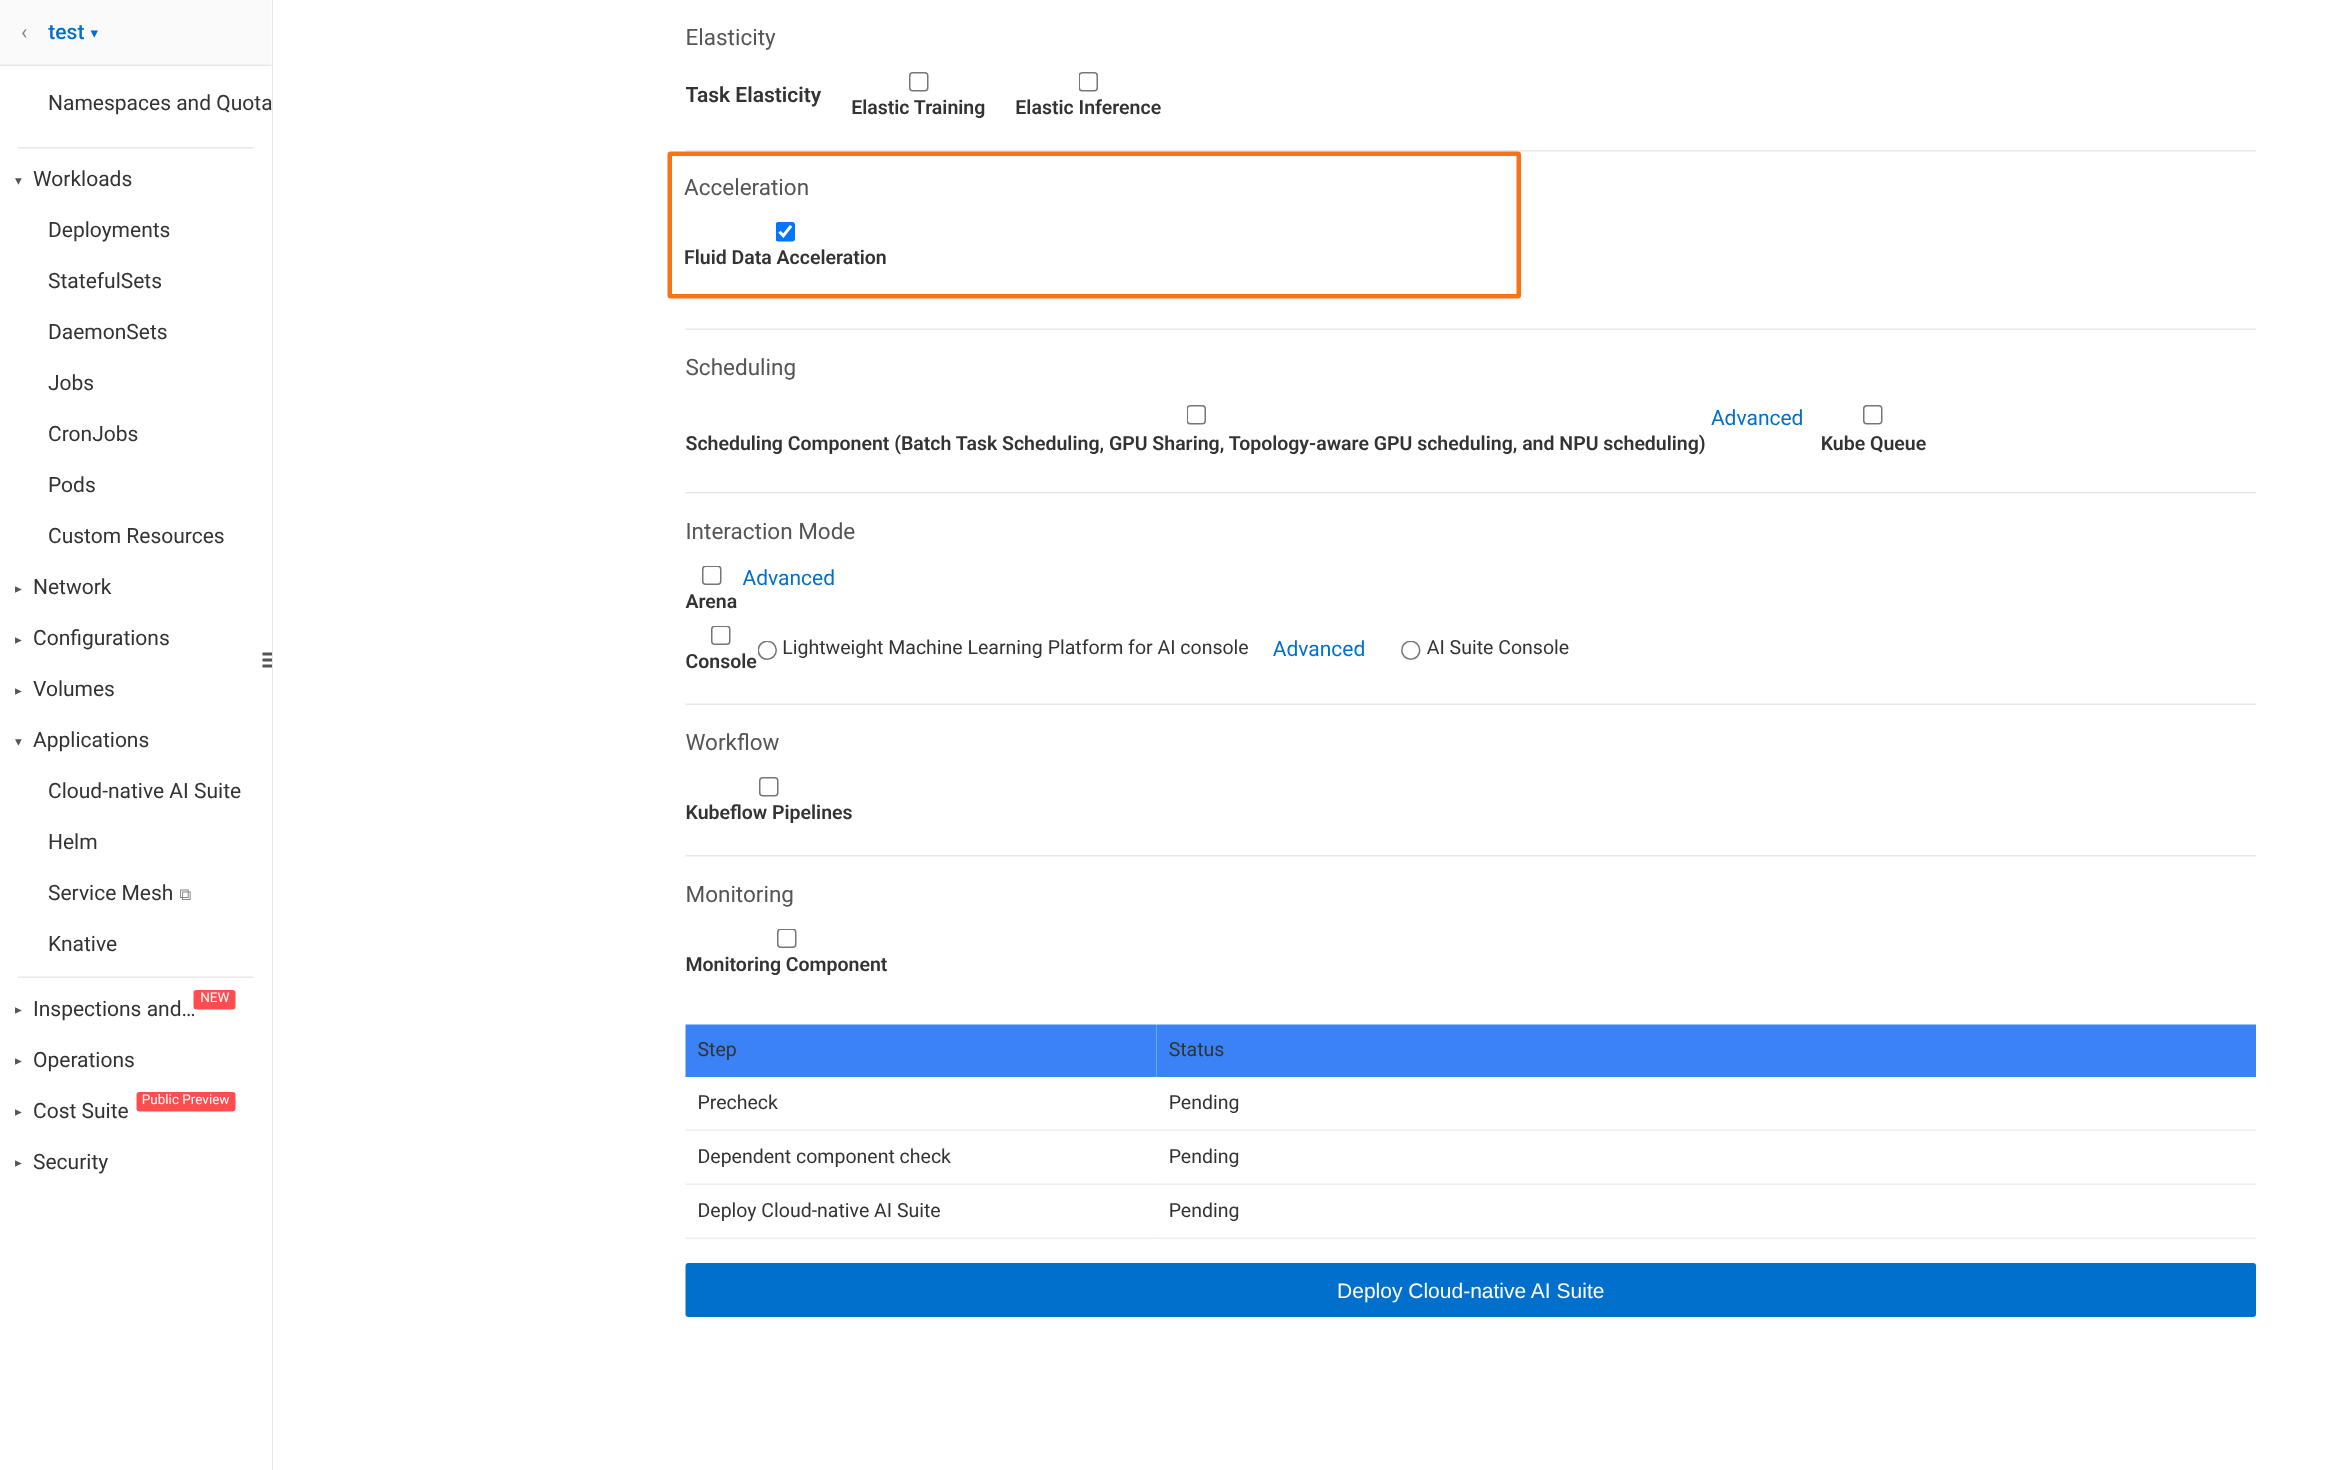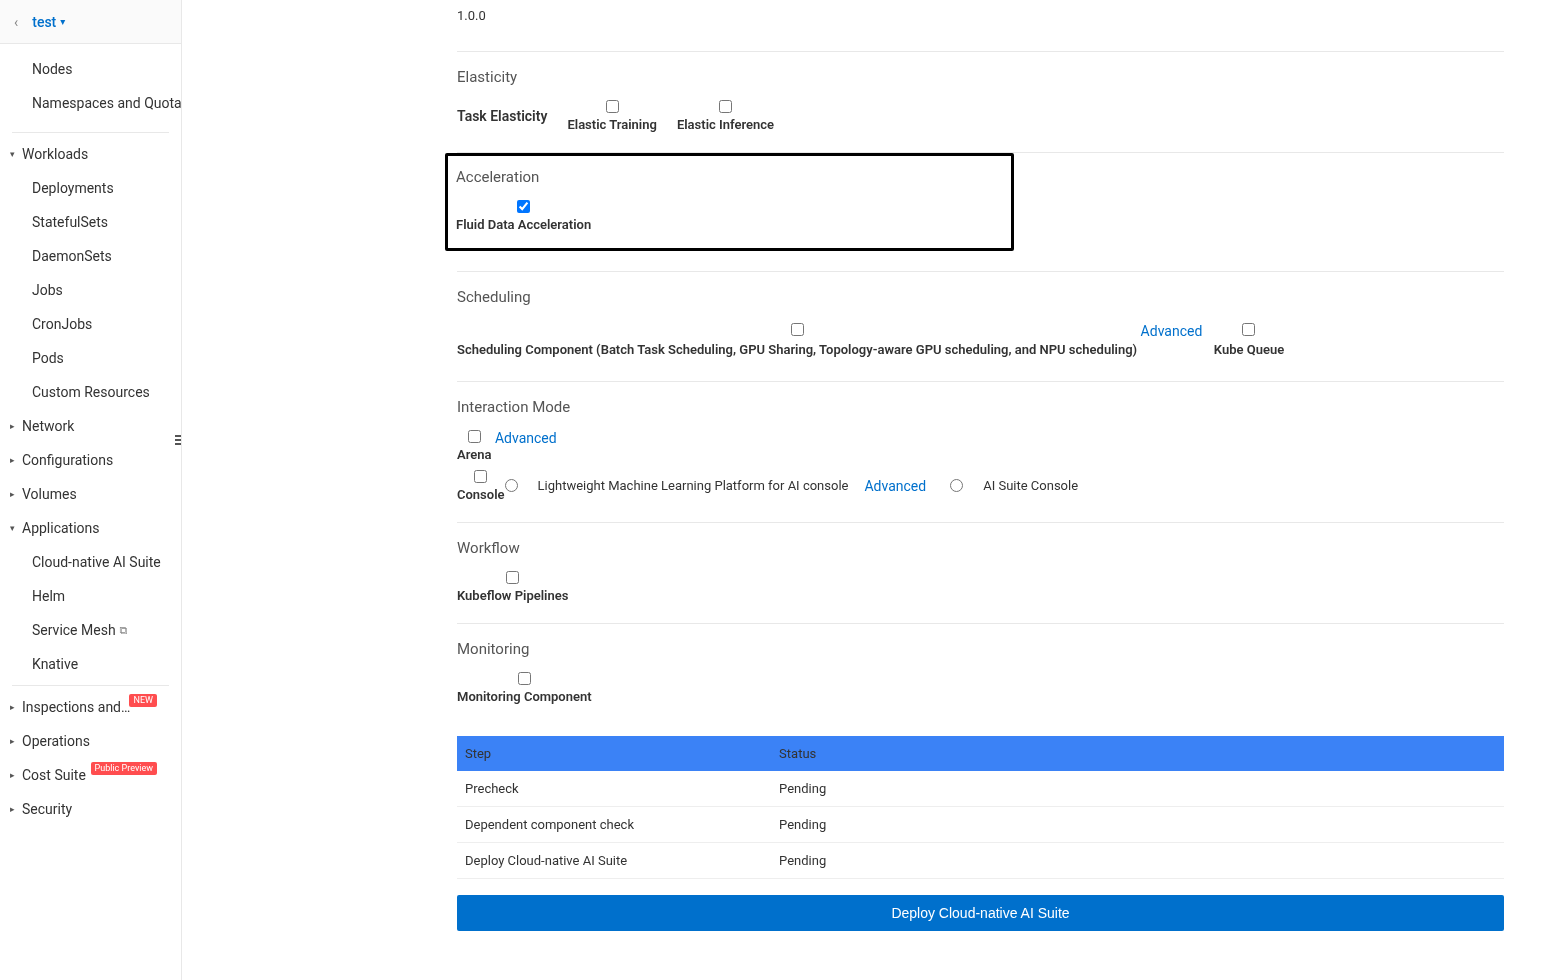--- a/index.html
+++ b/index.html
@@ -150,30 +150,30 @@
   .checkbox-group label {
     font-weight: 600;
     cursor: pointer;
   }
   .link {
     color: #0070cc;
     cursor: pointer;
     font-weight: 400;
   }
   .highlight-box {
-    border: 3px solid #000000;
+    border: 3px solid #f97316;
     padding: 12px 8px 16px 8px;
     margin-left: -12px;
     margin-right: 490px;
     border-radius: 2px;
   }
   .radio-group {
     display: inline-flex;
-    align-items: center;
-    gap: 20px;
+    align-items: flex-end;
+    gap: 4px;
     font-size: 13px;
     margin-right: 16px;
   }
   .radio-group label {
     font-weight: 400;
   }
   .console-row {
     display: flex;
     align-items: center;
     flex-wrap: wrap;
@@ -219,21 +219,20 @@
 <div class="sidebar">
   <div class="sidebar-header">
     <span class="back">‹</span>
     <span class="title">
       <span>test</span>
       <span class="caret">▾</span>
     </span>
   </div>
 
   <div class="sidebar-section">
-    <div class="sidebar-item subitem">Nodes</div>
     <div class="sidebar-item subitem">Namespaces and Quotas</div>
   </div>
   <div class="sidebar-divider"></div>
 
   <div class="sidebar-item group">
     <span class="arrow">▾</span>
     <span>Workloads</span>
   </div>
   <div class="sidebar-item subitem">Deployments</div>
   <div class="sidebar-item subitem">StatefulSets</div>
@@ -291,23 +290,20 @@
     <svg width="14" height="14" viewBox="0 0 14 14">
         <rect x="1" y="2" width="12" height="2" fill="#555"></rect>
         <rect x="1" y="6" width="12" height="2" fill="#555"></rect>
         <rect x="1" y="10" width="12" height="2" fill="#555"></rect>
       </svg>
   </div>
 </div>
 
 <div class="main">
 
-  <div class="form-section" style="padding-top:8px;">
-    <div class="version-text">1.0.0</div>
-  </div>
 
   <div class="form-section">
     <div class="section-title">Elasticity</div>
     <div class="option-row">
       <span class="option-label">Task Elasticity</span>
       <span class="checkbox-group">
         <input type="checkbox" style="">
         <label>Elastic Training</label>
       </span>
       <span class="checkbox-group">

